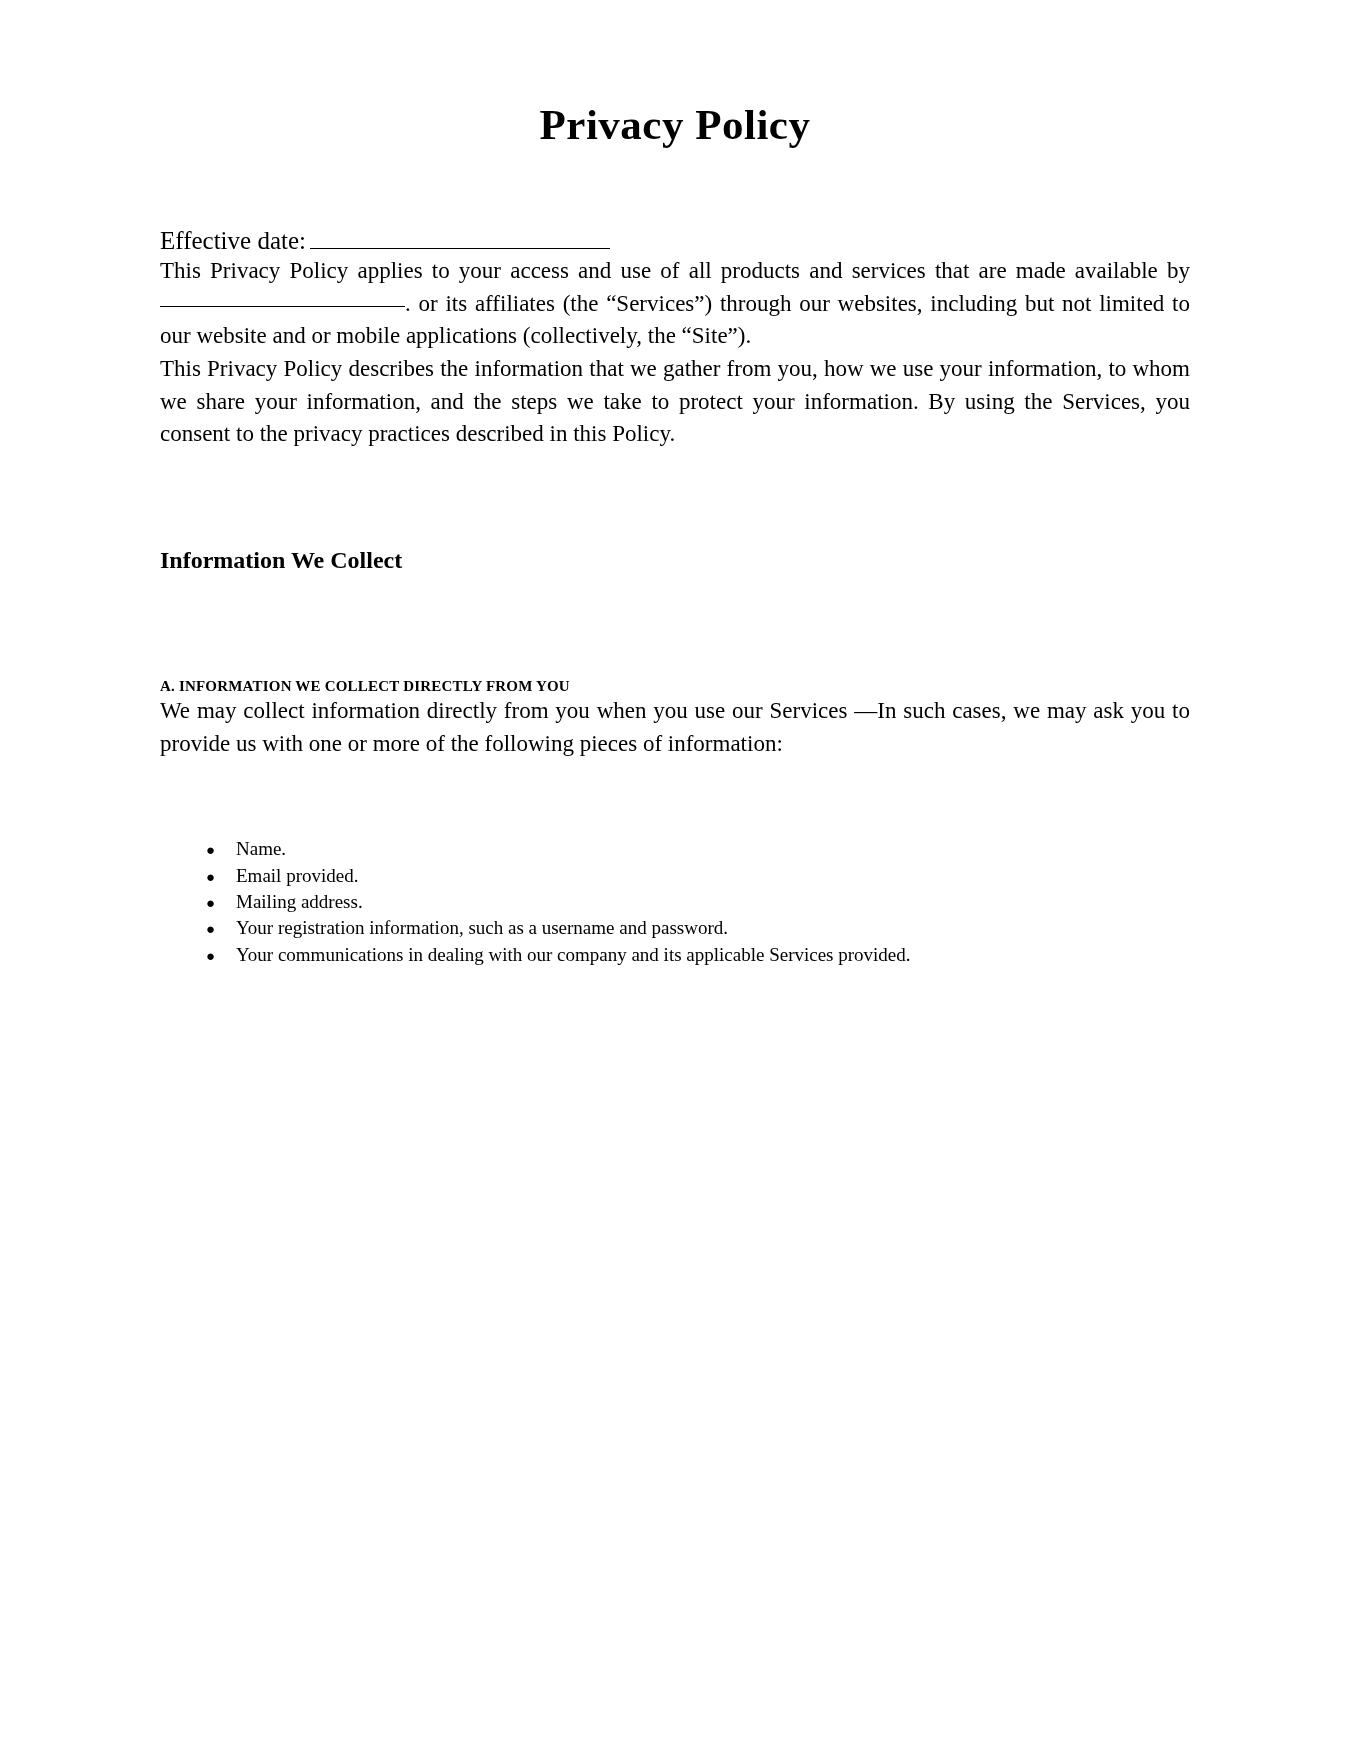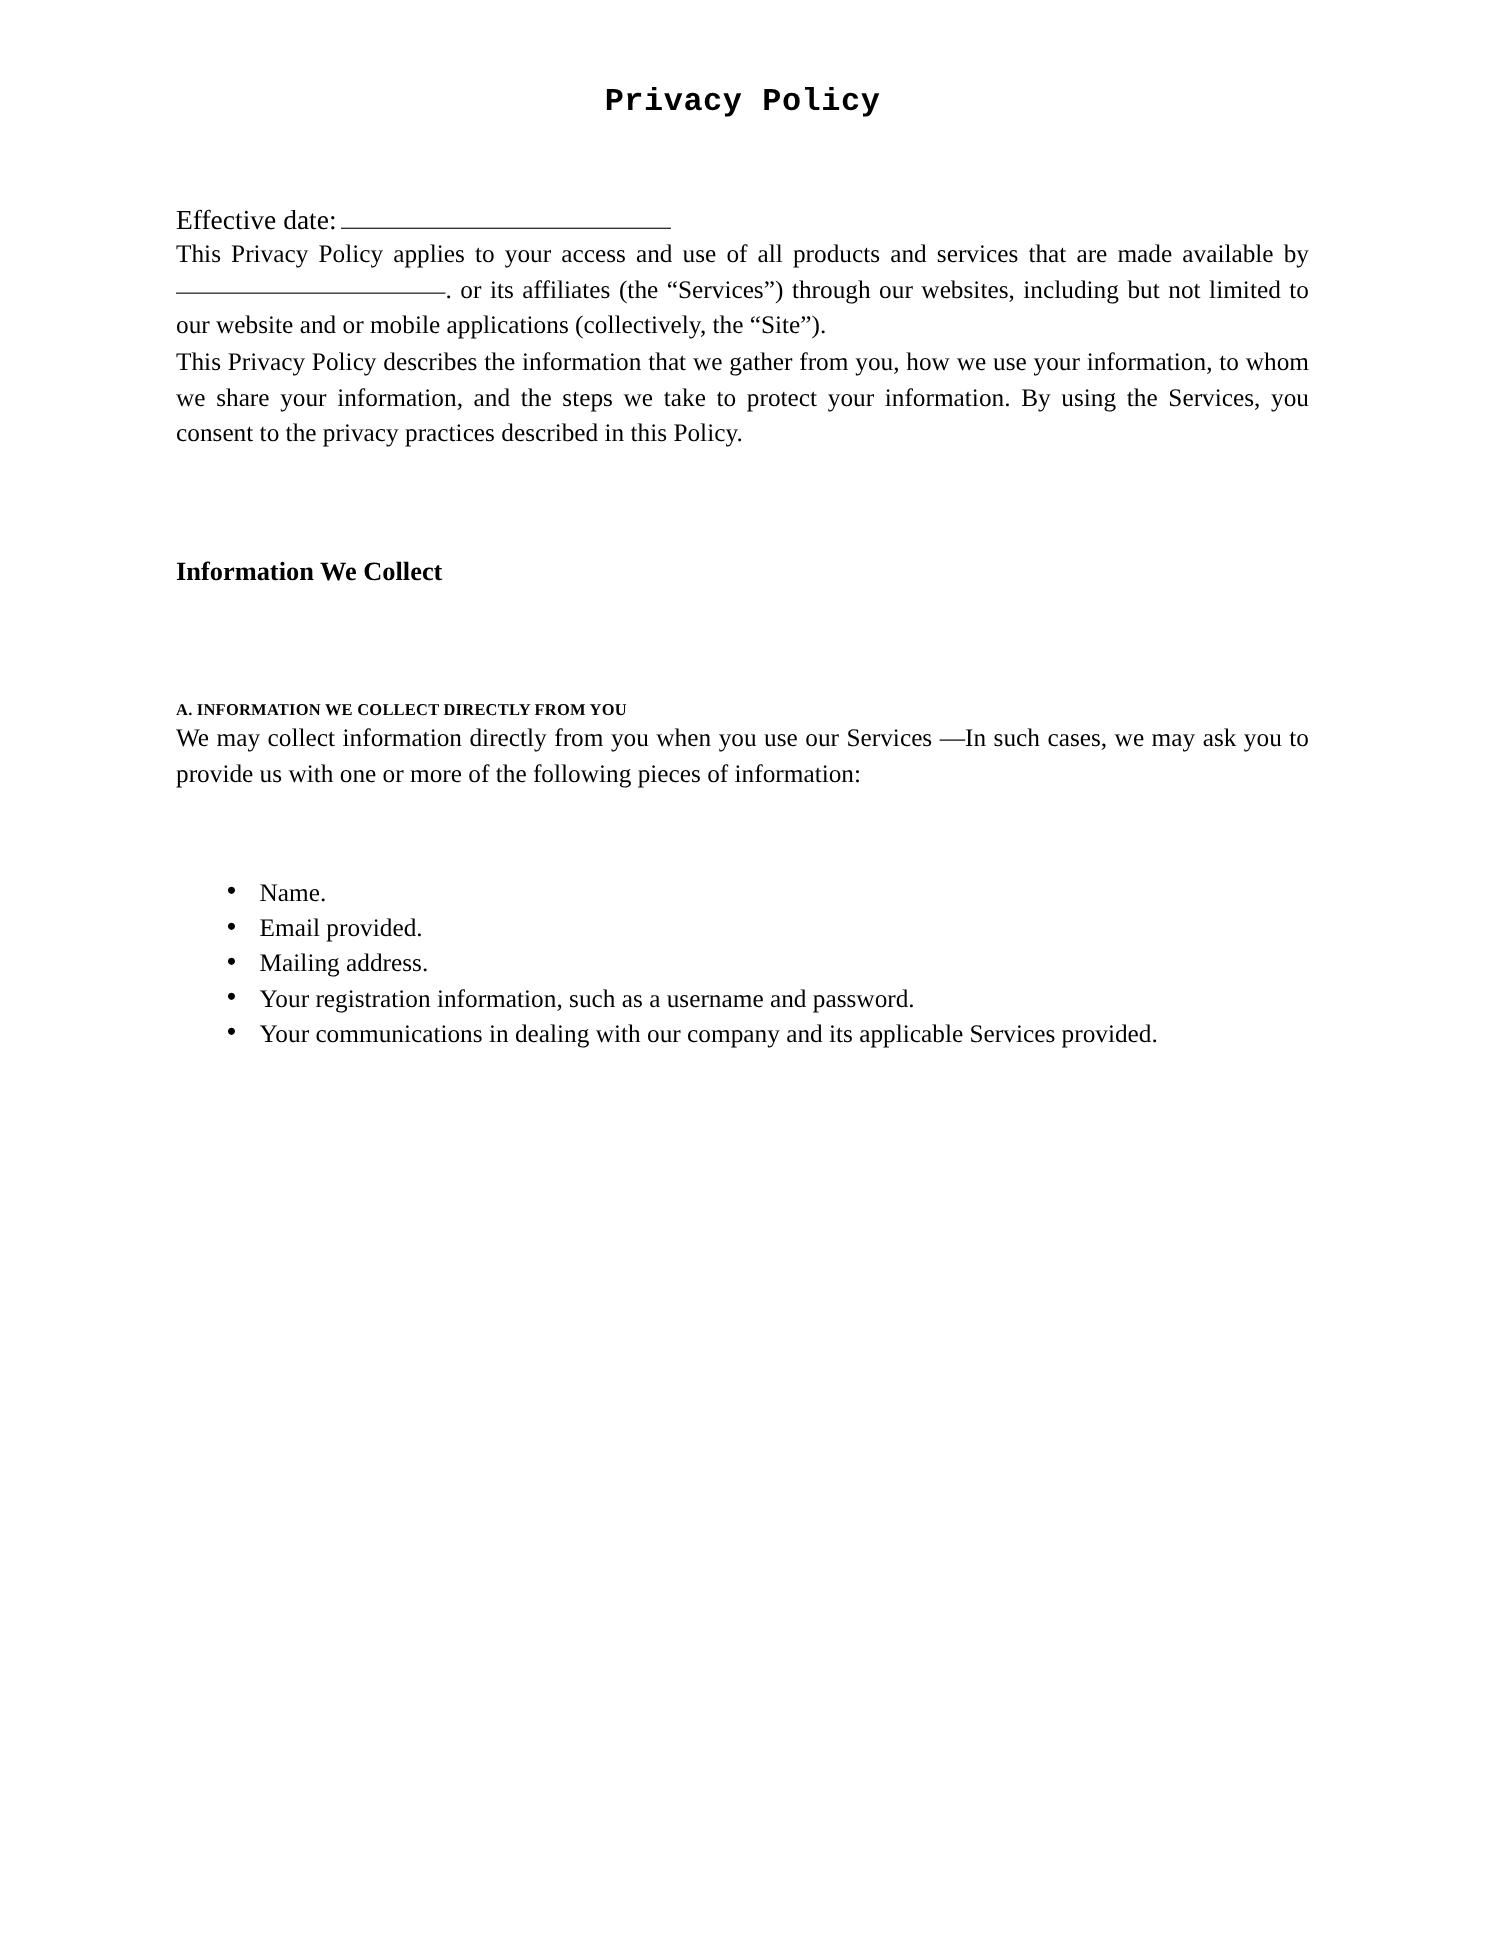--- a/index.html
+++ b/index.html
@@ -23,26 +23,26 @@
     padding: 0;
   }
   .content {
     position: absolute;
     left: 160px;
     top: 0;
     width: 1030px;
   }
   .doc-title {
     text-align: center;
-    font-size: 29px;
+    font-size: 43px;
     font-weight: bold;
     margin: 0;
-    padding-top: 76px;
+    padding-top: 100px;
     letter-spacing: 0.5px;
-    font-family: Liberation Mono, monospace;
+    font-family: Liberation Serif, serif;
   }
   .effective-line {
     font-size: 25px;
     margin-top: 78px;
     white-space: pre;
   }
   .blank-long {
     display: inline-block;
     border-bottom: 1.6px solid #000;
     width: 300px;
@@ -82,21 +82,21 @@
     letter-spacing: 0.2px;
   }
   .para-3 { margin-top: 92px; }
   ul.collect-list {
     margin: 0;
     padding-top: 76px;
     padding-left: 46px;
     list-style: none;
   }
   ul.collect-list li {
-    font-size: 23px;
+    font-size: 19px;
     line-height: 1.39;
     position: relative;
     padding-left: 30px;
   }
   ul.collect-list li::before {
     content: "\25CF";
     position: absolute;
     left: 0;
     top: -1px;
     font-size: 15px;

